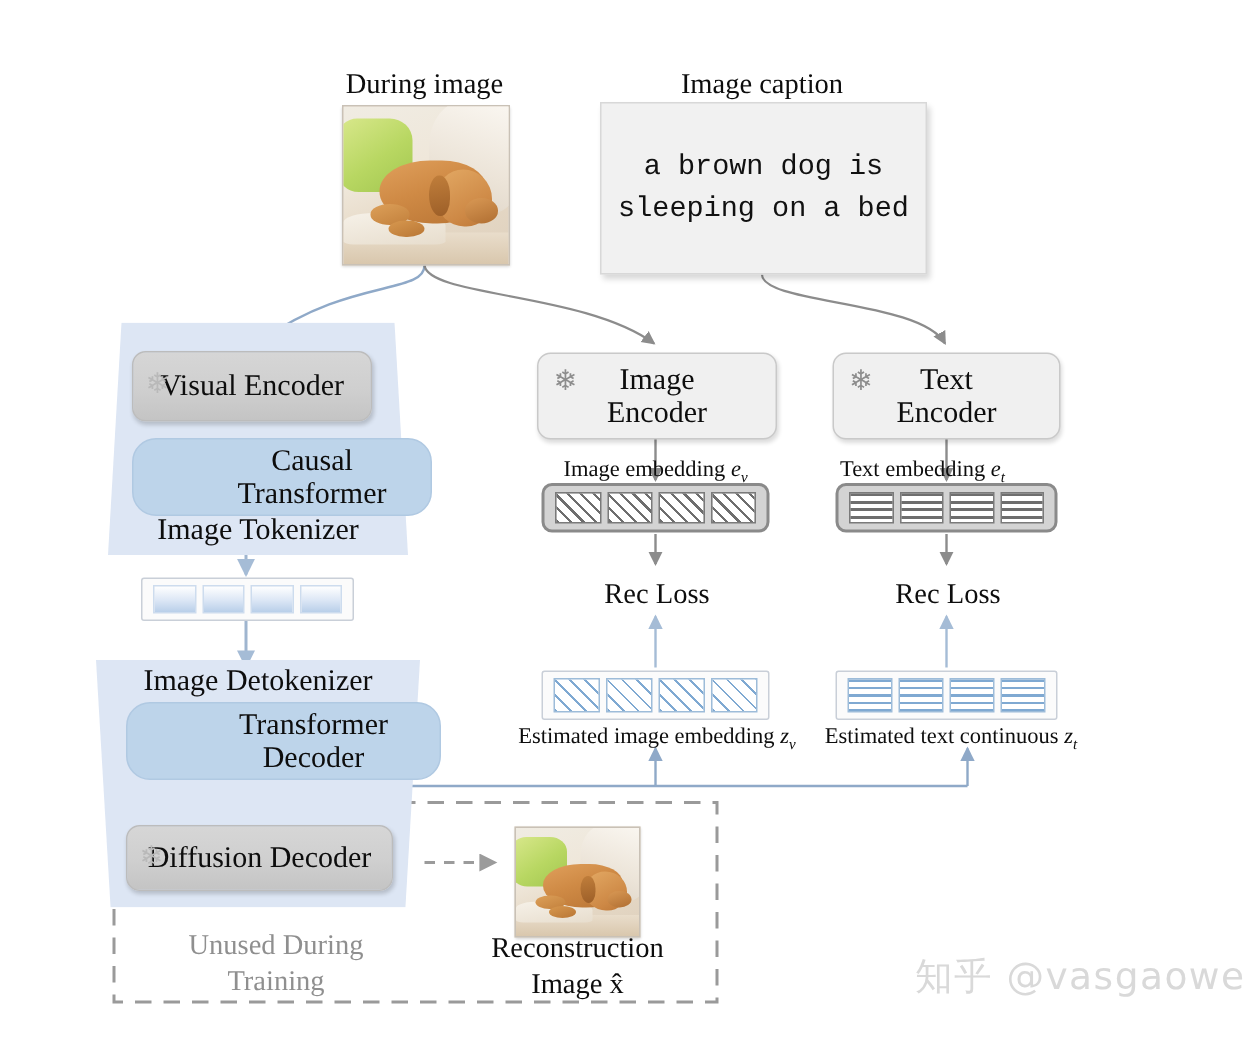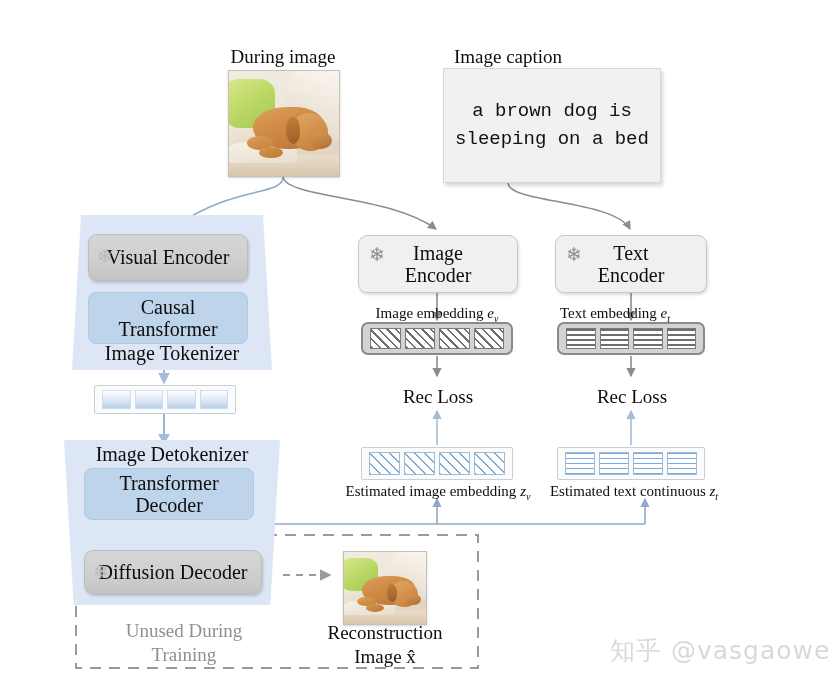--- a/index.html
+++ b/index.html
@@ -74,21 +74,21 @@
   }
   .mod-gray{
     background:linear-gradient(180deg,#d6d6d6 0%,#cfcfcf 55%,#c4c4c4 100%);
     border:1px solid #bcbcbc;box-shadow:1px 2px 3px rgba(0,0,0,.18);
   }
   .mod-gray-lite{
     background:#f0f0f0;border:1px solid #c9c9c9;
     box-shadow:1px 2px 3px rgba(0,0,0,.14);
   }
   .mod-blue{
-    background:#bdd4ea;border:1px solid #b0c9e2;border-radius:8px;
+    background:#bdd4ea;border:1px solid #b0c9e2;border-radius:16px;padding-left:40px;
   }
   .plainlabel{
     position:absolute;font-size:20px;text-align:center;color:#0d0d0d;white-space:nowrap;
   }
 
   
   .snow{
     position:absolute;color:#b9b9b9;font-size:19px;line-height:1;
     user-select:none;
   }
@@ -219,21 +219,21 @@
     <div class="ph-dogBody"></div>
     <div class="ph-paw1"></div>
     <div class="ph-paw2"></div>
     <div class="ph-dogHead"></div>
     <div class="ph-ear"></div>
     <div class="ph-snout"></div>
   </div>
 
   <div class="toplabel abs" style="left:413px;top:46px;width:190px;">Image caption</div>
 
-  <div class="capbox abs" style="left:400px;top:68px;width:216px;height:113px;margin-left:43px;">
+  <div class="capbox abs" style="left:400px;top:68px;width:216px;height:113px;">
     <div class="captext">a brown dog is
 sleeping on a bed</div>
   </div>
 
   <div class="trap down" style="left:72px;top:215px;width:200px;height:155px;"></div>
 
   <div class="modbox mod-gray" style="left:88px;top:234px;width:158px;height:45px;">
     <span class="snow" style="left:8px;top:12px;">❄</span>
     <span>Visual Encoder</span>
   </div>

